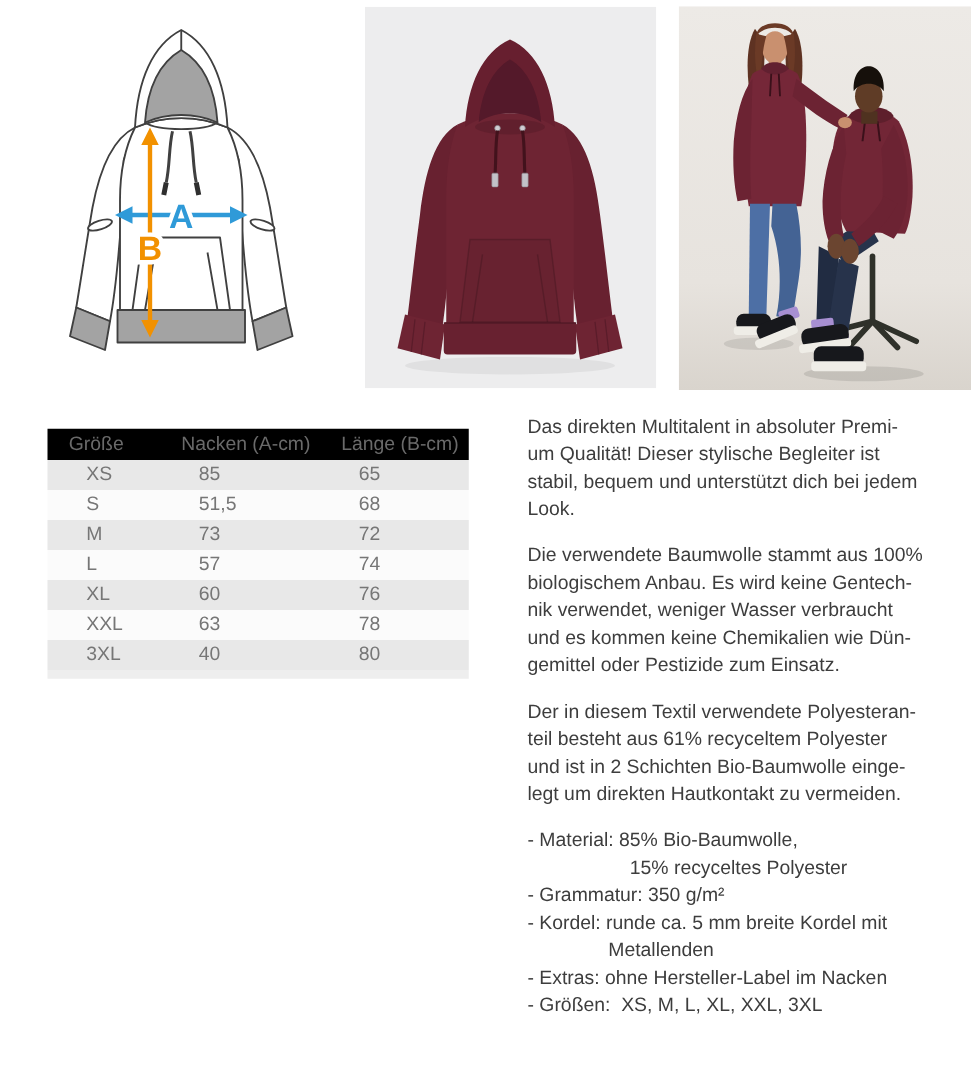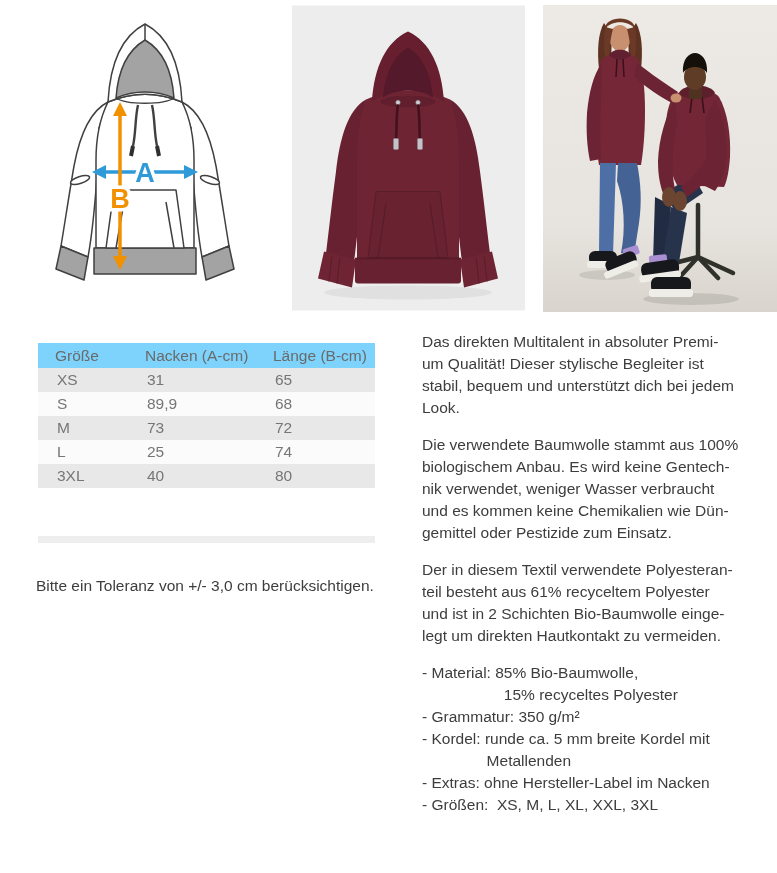--- a/index.html
+++ b/index.html
@@ -11,22 +11,22 @@
   #size-guide-img { left:30px; top:8px;  width:230px; height:300px; }
   #front-img      { left:292px; top:5px; width:233px; height:306px; }
   #models-img     { left:543px; top:5px; width:234px; height:307px; }
   .img-card svg { width:100%; height:100%; display:block; font-family:inherit; }
 
   table.size-table { position:absolute; left:38px; top:343px; width:337px;
     border-collapse:collapse; table-layout:fixed; font-size:15.5px; color:#767676; }
   table.size-table col.c1 { width:90px; } table.size-table col.c2 { width:128px; }
   table.size-table col.c3 { width:119px; }
   table.size-table th { font-weight:400; text-align:left; color:#6a6a6a;
-    height:25px; padding-left:17px; background:#7dd3fc; }
-  table.size-table td { height:24px; padding-left:19px; }
+    height:25px; padding-left:17px; background:#000000; }
+  table.size-table td { height:24px; padding-left:31px; }
   tr.striped { background:#e8e8e8; }
   tr.plain   { background:#fbfbfb; }
   .table-footer-strip { position:absolute; left:38px; top:536px; width:337px; height:7px;
     background:#eeeeee; }
 
   .tolerance { position:absolute; left:36px; top:577px; font-size:15.5px; color:#3d3d3d; }
 
   .description { position:absolute; left:422px; top:331px; width:352px;
     font-size:15.5px; line-height:22px; color:#3d3d3d; }
   .description p { white-space:pre-wrap; margin:0 0 15px 0; }
@@ -177,48 +177,57 @@
     <thead>
       <tr>
         <th>Größe</th>
         <th>Nacken (A-cm)</th>
         <th>Länge (B-cm)</th>
       </tr>
     </thead>
     <tbody>
       <tr class="striped">
         <td>XS</td>
-        <td>31</td>
+        <td>85</td>
         <td>65</td>
       </tr>
       <tr class="plain">
         <td>S</td>
-        <td>89,9</td>
+        <td>51,5</td>
         <td>68</td>
       </tr>
       <tr class="striped">
         <td>M</td>
         <td>73</td>
         <td>72</td>
       </tr>
       <tr class="plain">
         <td>L</td>
-        <td>25</td>
+        <td>57</td>
         <td>74</td>
+      </tr>
+      <tr class="striped">
+        <td>XL</td>
+        <td>60</td>
+        <td>76</td>
+      </tr>
+      <tr class="plain">
+        <td>XXL</td>
+        <td>63</td>
+        <td>78</td>
       </tr>
       <tr class="striped">
         <td>3XL</td>
         <td>40</td>
         <td>80</td>
       </tr>
     </tbody>
   </table>
   <div class="table-footer-strip"></div>
 
-  <div class="tolerance">Bitte ein Toleranz von +/- 3,0 cm berücksichtigen.</div>
 
   <div class="description">
     <p>Das direkten Multitalent in absoluter Premi-
 um Qualität! Dieser stylische Begleiter ist
 stabil, bequem und unterstützt dich bei jedem
 Look.</p>
     <p>Die verwendete Baumwolle stammt aus 100%
 biologischem Anbau. Es wird keine Gentech-
 nik verwendet, weniger Wasser verbraucht
 und es kommen keine Chemikalien wie Dün-

